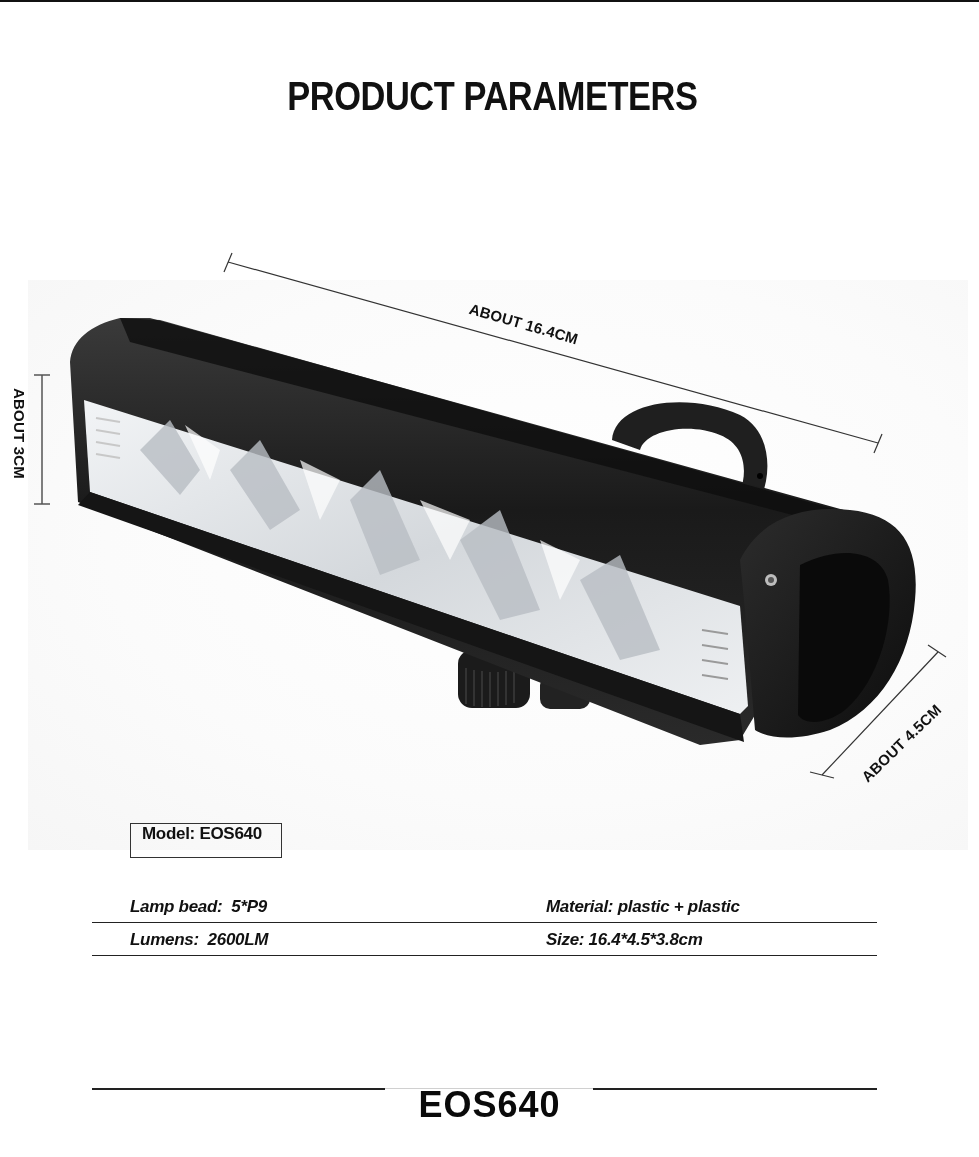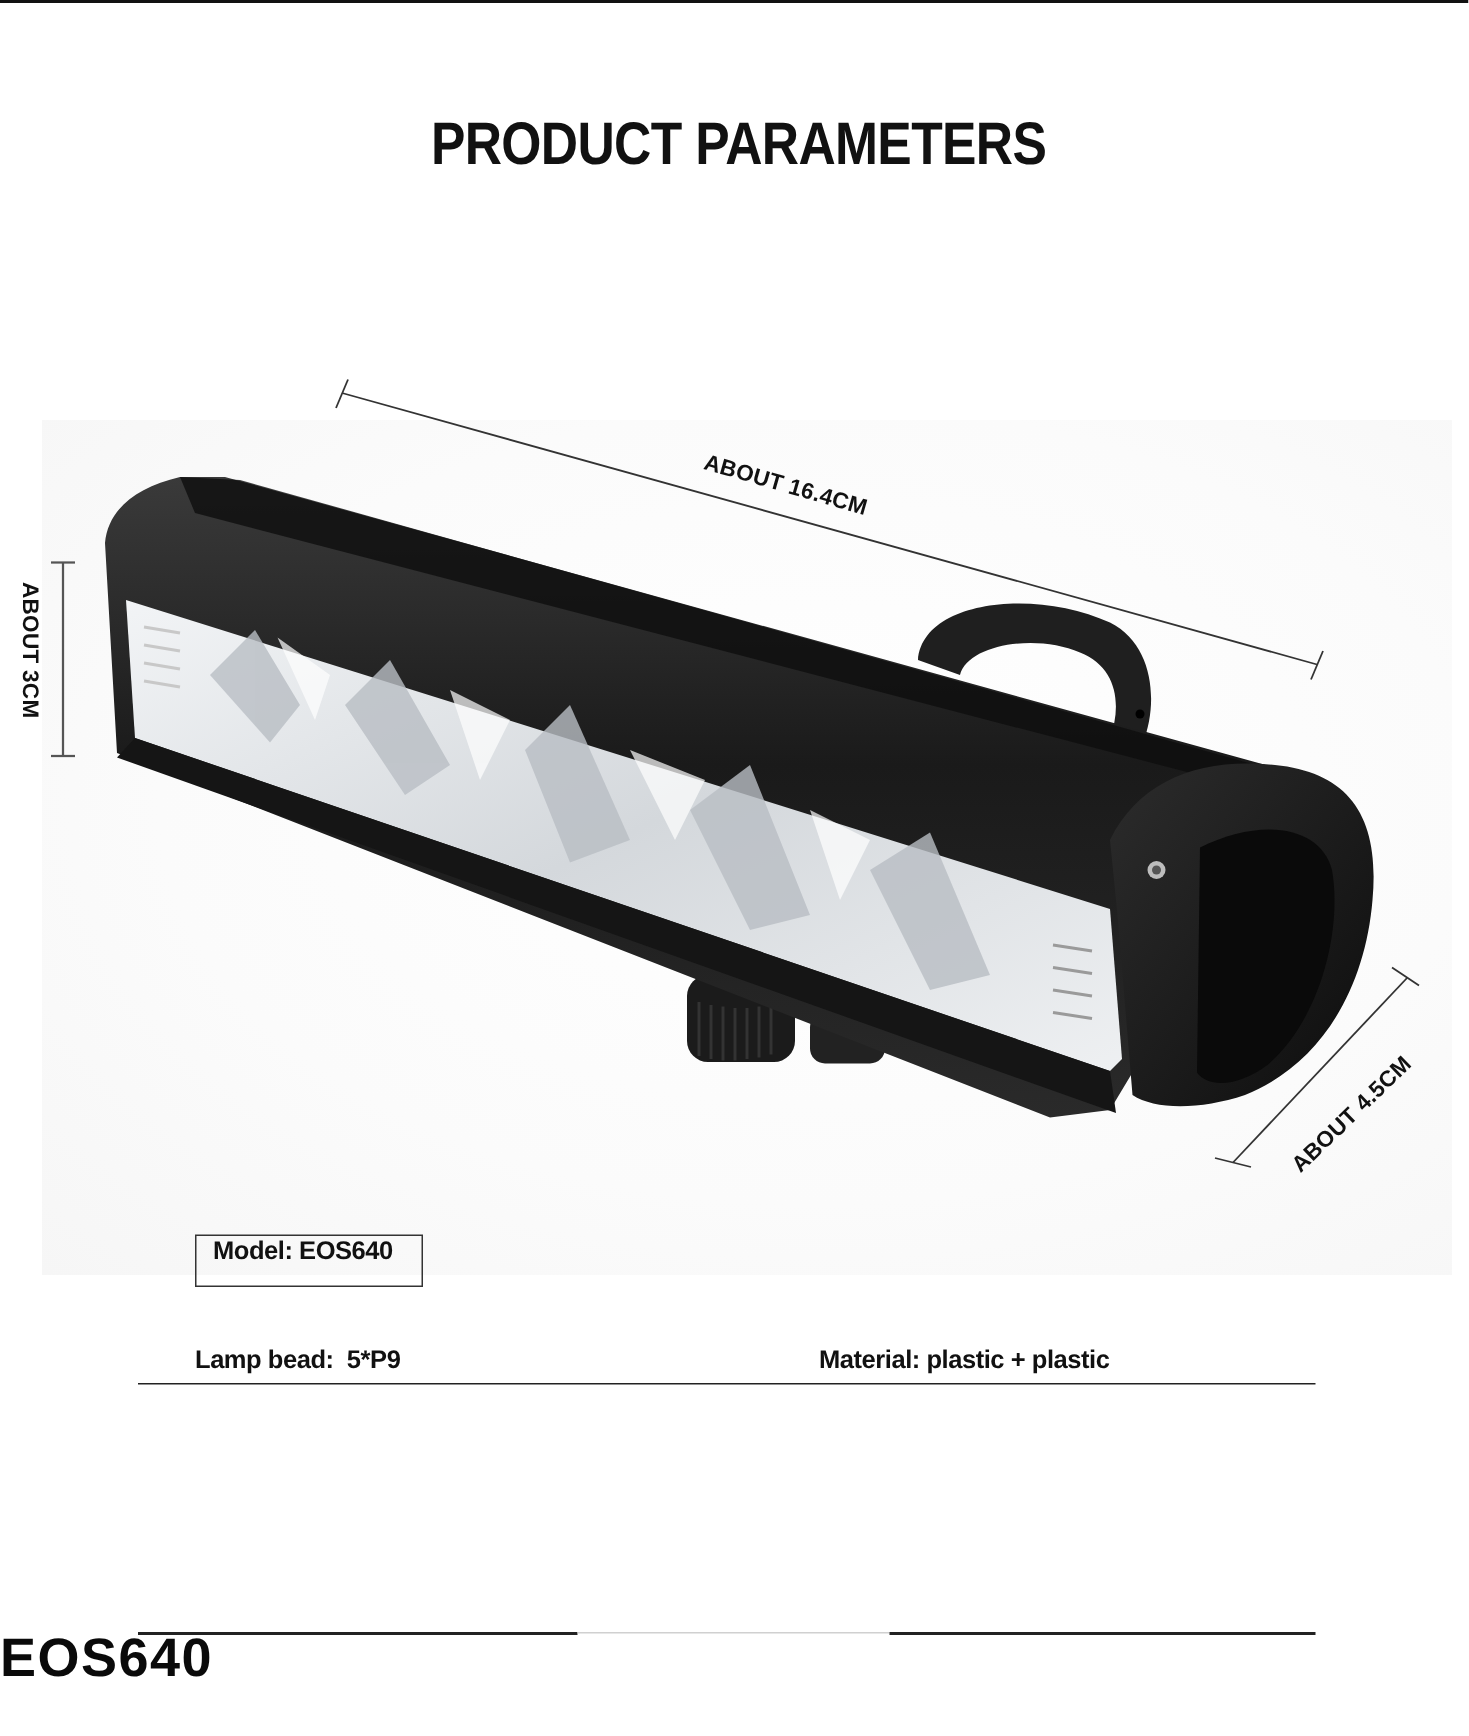--- a/index.html
+++ b/index.html
@@ -31,36 +31,36 @@
     .dim-height { left: 6px; top: 388px; transform: rotate(90deg) translate(0, -22px); }
     .dim-depth  { left: 858px; top: 773px; transform: rotate(-44deg); }
 
     .model-box {
       position: absolute; left: 130px; top: 823px; width: 152px; height: 35px;
       border: 1.5px solid #333; font-size: 17px; font-weight: 700;
       display: flex; align-items: flex-start; padding-left: 11px; color: #111;
       letter-spacing: -0.3px;
     }
 
-    .spec-table { position: absolute; left: 92px; top: 890px; width: 785px; }
+    .spec-table { position: absolute; left: 92px; top: 890px; width: 785px; font-style: italic; }
     .spec-row { position: relative; height: 33px; border-bottom: 1.5px solid #222; }
     .spec-row.last { border-bottom: none; }
     .spec-cell {
       position: absolute; top: 7px; font-size: 17px; font-weight: 700; color: #111;
       letter-spacing: -0.3px; white-space: pre;
     }
     .spec-cell.left { left: 38px; }
     .spec-cell.right { left: 454px; }
 
     .bottom-rule-left { position: absolute; left: 92px; top: 1088px; width: 293px; height: 1.5px; background: #222; }
     .bottom-rule-mid { position: absolute; left: 385px; top: 1088px; width: 208px; height: 1px; background: #d0d0d0; }
     .bottom-rule-right { position: absolute; left: 593px; top: 1088px; width: 284px; height: 1.5px; background: #222; }
 
     .model-watermark {
-      position: absolute; left: 0; top: 1084px; width: 979px; 
+      position: absolute; left: 0; top: 1084px; width: 979px; text-align: center;
       font-size: 36px; font-weight: 700; color: #0a0a0a; letter-spacing: 1px;
       font-family: "Liberation Sans", "DejaVu Sans", sans-serif;
     }
   </style>
 </head>
 <body>
 
 <div class="top-rule"></div>
 
 <h1 class="page-title">PRODUCT PARAMETERS</h1>
@@ -174,19 +174,23 @@
 
 <div class="model-box">
   <span>Model: EOS640</span>
 </div>
 
 <div class="spec-table">
   <div class="spec-row">
     <span class="spec-cell left">Lamp bead:  5*P9</span>
     <span class="spec-cell right">Material: plastic + plastic</span>
   </div>
+  <div class="spec-row">
+    <span class="spec-cell left">Lumens:  2600LM</span>
+    <span class="spec-cell right">Size: 16.4*4.5*3.8cm</span>
+  </div>
 </div>
 
 <div class="bottom-rule-left"></div>
 <div class="bottom-rule-mid"></div>
 <div class="bottom-rule-right"></div>
 
 <div class="model-watermark">EOS640</div>
 
 </body></html>

